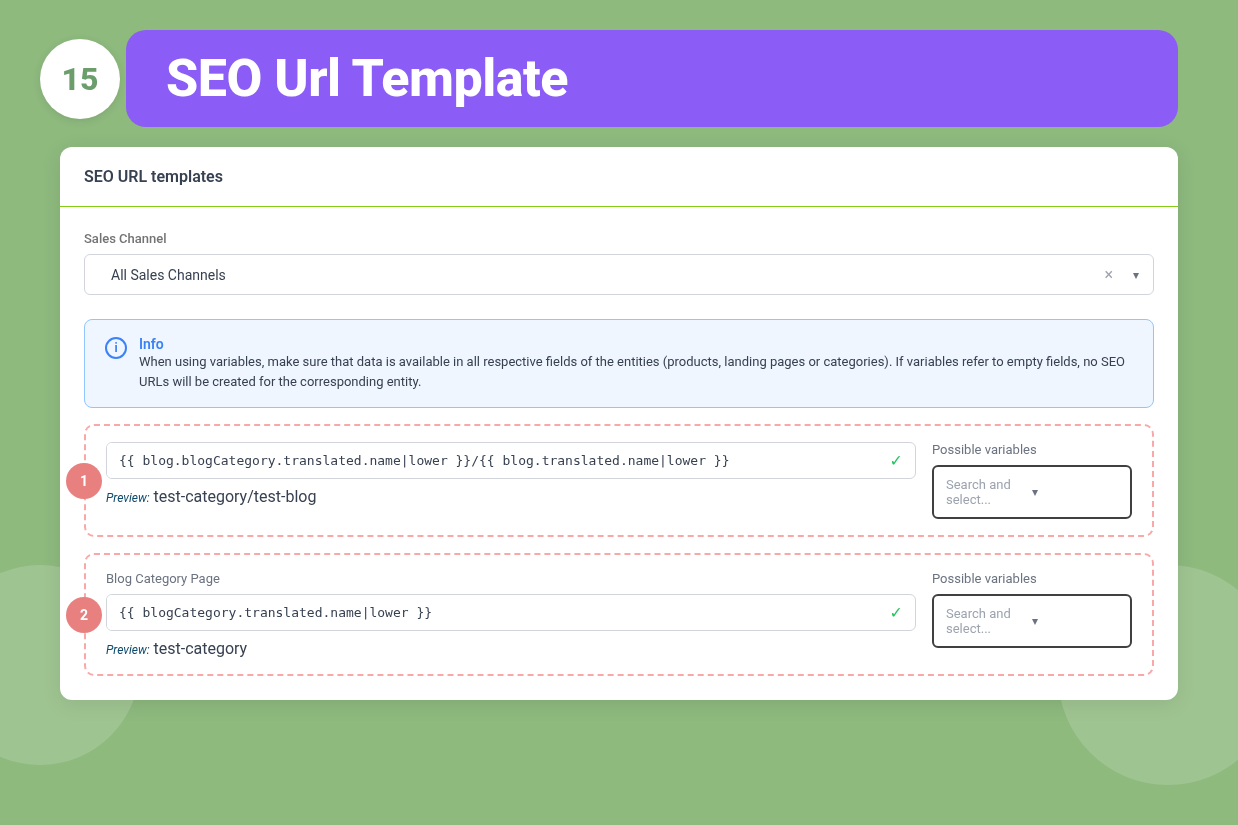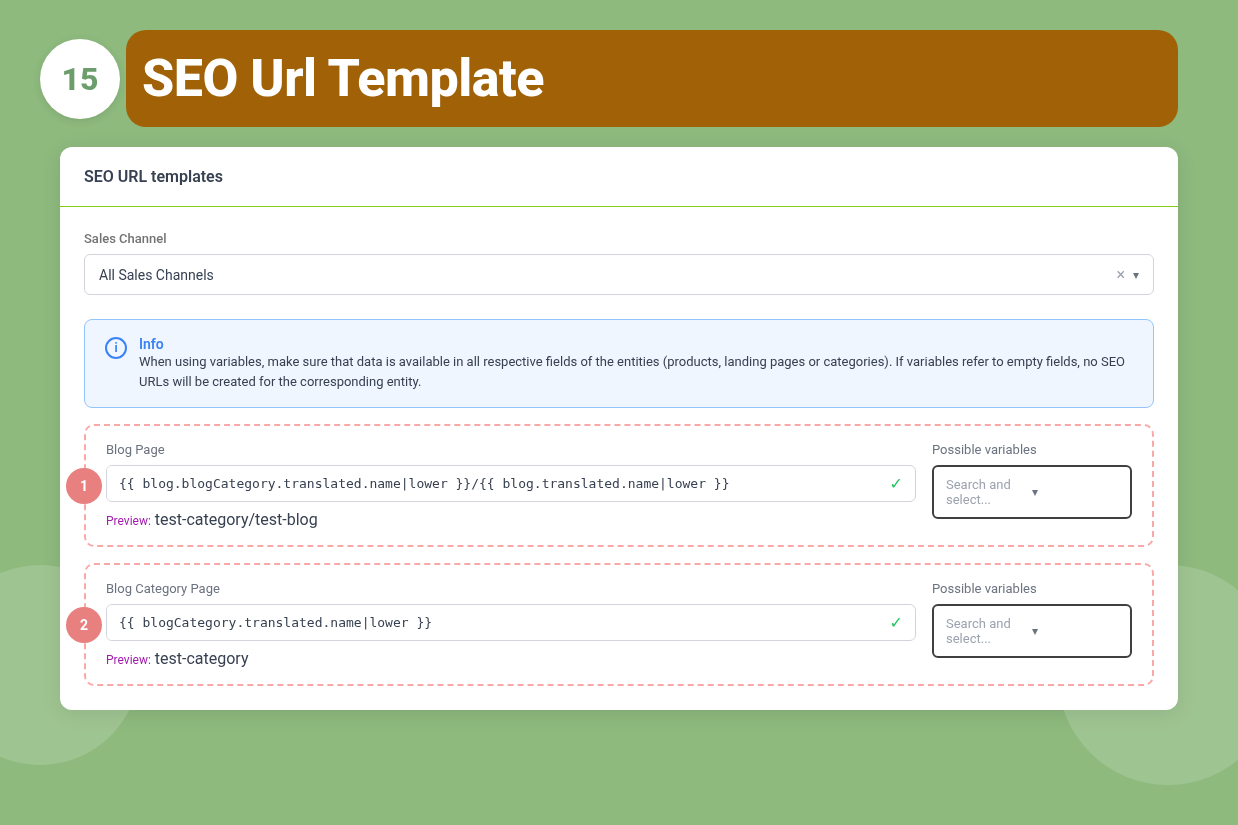--- a/index.html
+++ b/index.html
@@ -49,23 +49,23 @@
       align-items: center;
       justify-content: center;
       font-size: 32px;
       font-weight: 800;
       color: #6b9e6b;
       flex-shrink: 0;
       box-shadow: 0 2px 8px rgba(0,0,0,0.1);
     }
 
     .title-pill {
-      background: #a16207;
+      background: #8b5cf6;
       border-radius: 20px;
-      padding: 18px 16px;
+      padding: 18px 40px;
       flex: 1;
     }
 
     .title-pill h1 {
       font-size: 52px;
       font-weight: 800;
       color: white;
       letter-spacing: -0.5px;
     }
 
@@ -109,20 +109,21 @@
       border-radius: 6px;
       padding: 10px 14px;
       background: white;
       cursor: pointer;
     }
 
     .select-wrapper span {
       flex: 1;
       font-size: 14px;
       color: #374151;
+      margin-left: 12px;
     }
 
     .select-icons {
       display: flex;
       align-items: center;
       gap: 8px;
     }
 
     .select-icons .clear-icon {
       color: #9ca3af;
@@ -267,21 +268,22 @@
       color: #6b7280;
       font-size: 12px;
     }
 
     .preview-section {
       margin-top: 8px;
     }
 
     .preview-label {
       font-size: 12px;
-      color: #a21caf;
+      color: #0c4a6e;
+      font-style: italic;
     }
 
     .preview-value {
       font-size: 16px;
       color: #374151;
     }
   </style>
 </head>
 <body>
 
@@ -321,21 +323,20 @@
         <div class="info-text">When using variables, make sure that data is available in all respective fields of the entities (products, landing pages or categories). If variables refer to empty fields, no SEO URLs will be created for the corresponding entity.</div>
       </div>
     </div>
 
     <div class="template-row">
       <div class="row-number-badge">
         <span>1</span>
       </div>
       <div class="row-columns">
         <div class="row-left">
-          <div class="field-label">Blog Page</div>
           <div class="input-wrapper">
             <input type="text" value="{{ blog.blogCategory.translated.name|lower }}/{{ blog.translated.name|lower }}" style="">
             <span class="input-check">✓</span>
           </div>
           <div class="preview-section">
             <span class="preview-label">Preview:</span>
             <span class="preview-value">test-category/test-blog</span>
           </div>
         </div>
         <div class="row-right">

